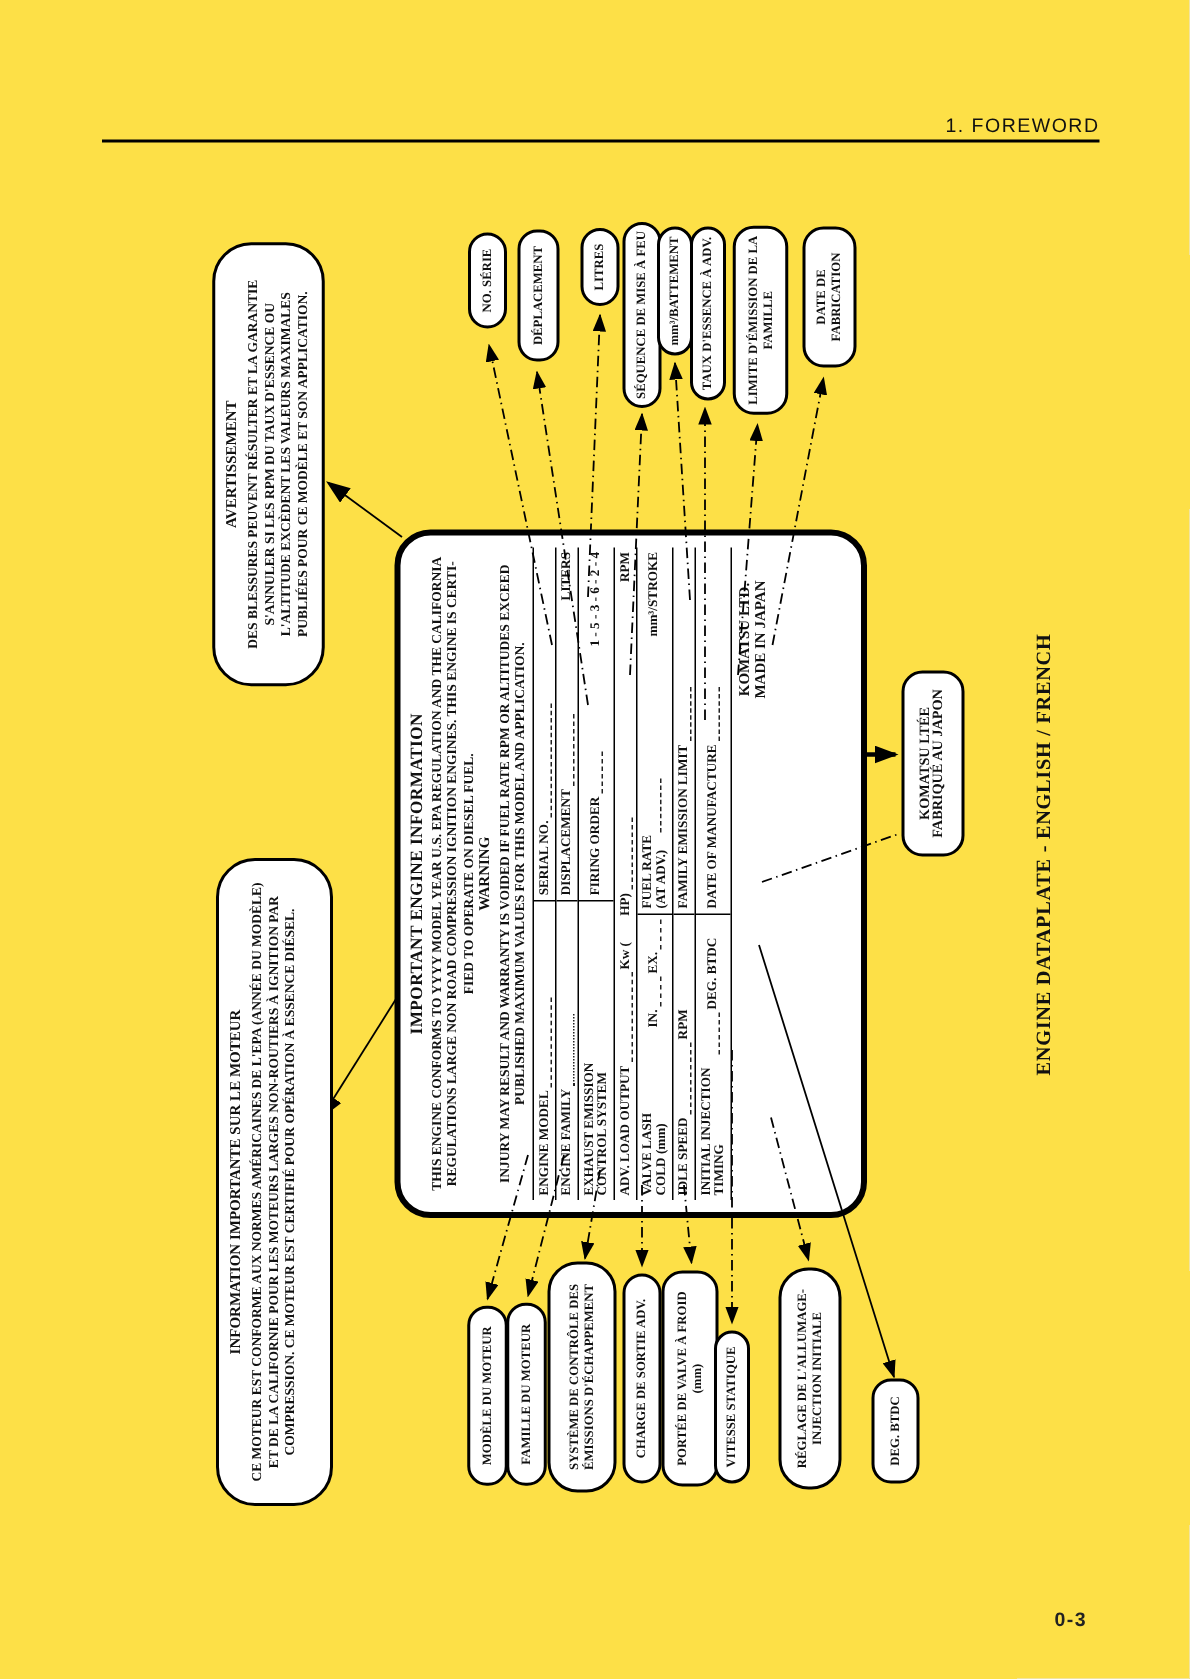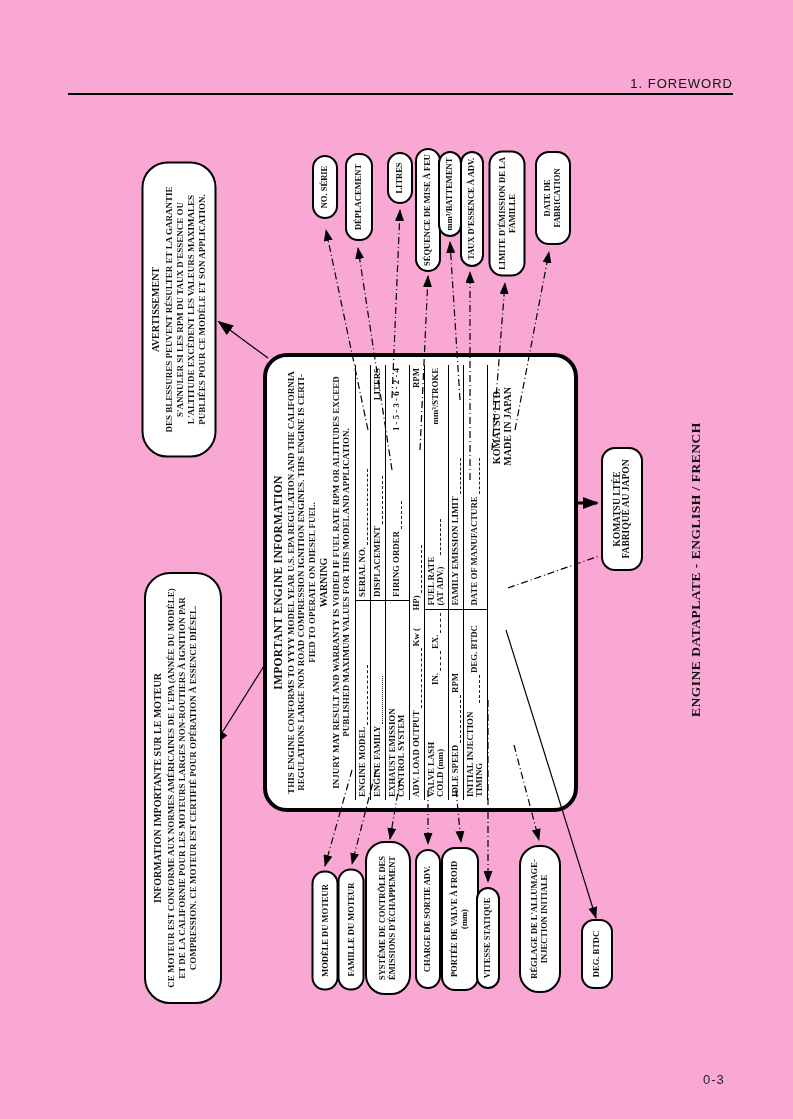--- a/index.html
+++ b/index.html
@@ -1,23 +1,23 @@
 <!DOCTYPE html>
 <html><head>
 <meta charset="utf-8">
 <style>
   html,body{margin:0;padding:0;background:#e8e8e8;}
-  #page{position:relative;width:793px;height:1119px;background:#f9a8d4;overflow:hidden;
+  #page{position:relative;width:793px;height:1119px;background:#fde047;overflow:hidden;
         font-family:"Liberation Serif", serif;color:#111;}
   
   .hdr{position:absolute;top:76px;right:60px;font-family:"Liberation Sans",sans-serif;
        font-size:13px;letter-spacing:1px;color:#111;}
   .hdr-rule{position:absolute;top:93px;left:68px;width:665px;height:2px;background:#000;}
   .pagenum{position:absolute;top:1072px;left:703px;font-family:"Liberation Sans",sans-serif;
-       font-size:13px;color:#222;letter-spacing:1px;}
+       font-size:13px;color:#222;letter-spacing:1px;font-weight:bold;}
   
   .watermark{position:absolute;top:264px;left:276px;z-index:9;
        font-family:"Liberation Sans",sans-serif;font-size:28px;color:#3f3f3f;opacity:.8;}
   
   .rot{position:absolute;transform:rotate(-90deg);}
   
   .side-title{font-weight:bold;font-size:13.5px;letter-spacing:.5px;white-space:nowrap;
        text-align:center;z-index:2;}
   
   .bubble{background:#fff;border:2px solid #000;border-radius:14px;z-index:6;

